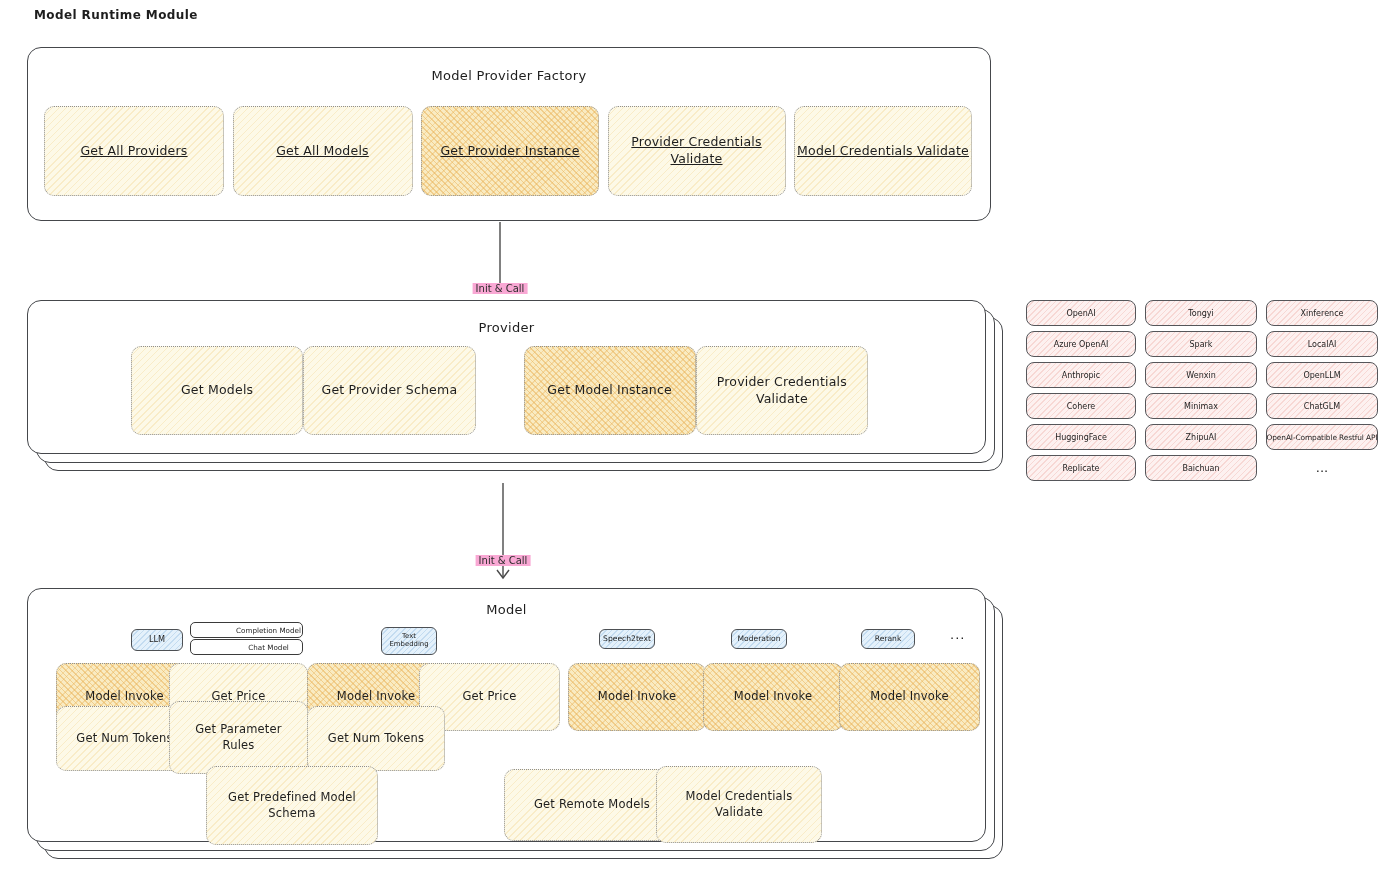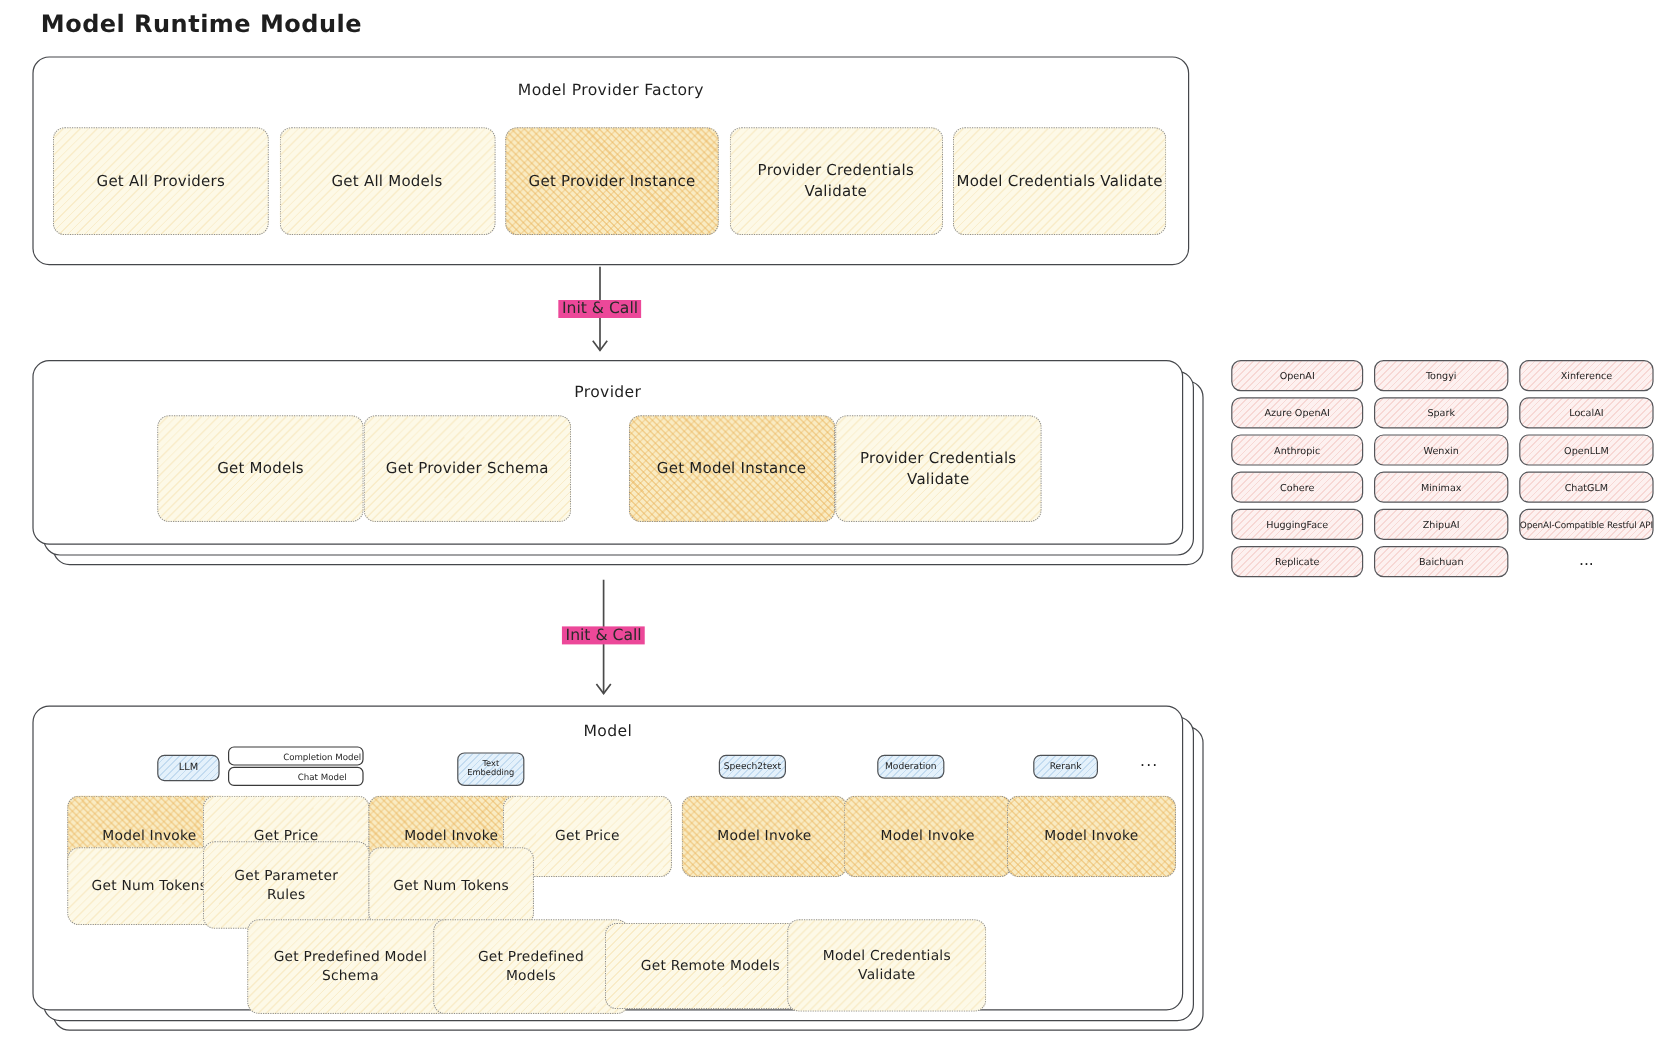--- a/index.html
+++ b/index.html
@@ -1,21 +1,21 @@
 <!DOCTYPE html>
 <html><head>
 <meta charset="utf-8">
 <style>
   html,body{margin:0;padding:0;background:#fff;}
   .canvas{
     position:relative;width:1393px;height:880px;background:#ffffff;overflow:hidden;
     font-family:"DejaVu Sans",sans-serif;color:#1e1e1e;
   }
   .abs{position:absolute;}
-  .page-title{left:34px;top:8px;font-size:20px;font-weight:600;letter-spacing:.4px;}
+  .page-title{left:34px;top:8px;font-size:12px;font-weight:600;letter-spacing:.4px;}
 
   
   .box{position:absolute;background:#fff;border:1.6px solid #45474b;border-radius:14px;}
   .ghost{z-index:0;}
   .front{z-index:2;}
   .box-title{position:absolute;left:0;right:0;text-align:center;font-size:13px;letter-spacing:.3px;}
 
   
   .ybtn{
     position:absolute;display:flex;align-items:center;justify-content:center;text-align:center;
@@ -60,33 +60,33 @@
     position:absolute;display:flex;align-items:center;justify-content:center;text-align:center;
     border:1.2px solid #3a3a3a;border-radius:5px;font-size:7.2px;background:#fff;padding-left:44px;
   }
   .dots{position:absolute;font-size:13px;letter-spacing:1px;}
 
   
   .arrow{position:absolute;z-index:3;}
   .arrow svg{display:block;}
   .arrow-label{
     position:absolute;left:50%;transform:translateX(-50%);
-    background:#ec4899;padding:0 3px;font-size:13px;white-space:nowrap;color:#2a2a2a;
+    background:#f9a8d4;padding:0 3px;font-size:10px;white-space:nowrap;color:#2a2a2a;margin-top:33px;
   }
 </style>
 </head>
 <body>
 
 <div class="canvas">
 
   <div class="abs page-title">Model Runtime Module</div>
 
   <div class="box front" style="left:27px;top:47px;width:962px;height:172px;">
     <div class="box-title" style="top:20px;">Model Provider Factory</div>
-    <div class="btnrow" style="left:16px;top:58px;width:928px;height:88px;">
+    <div class="btnrow" style="left:16px;top:58px;width:928px;height:88px;text-decoration:underline;">
       <div class="ybtn big" style="position:relative;width:178px;height:88px;">Get All Providers</div>
       <div class="ybtn big" style="position:relative;width:178px;height:88px;">Get All Models</div>
       <div class="ybtn big hl" style="position:relative;width:176px;height:88px;">Get Provider Instance</div>
       <div class="ybtn big" style="position:relative;width:176px;height:88px;">Provider Credentials Validate</div>
       <div class="ybtn big" style="position:relative;width:176px;height:88px;">Model Credentials Validate</div>
     </div>
   </div>
 
   <div class="arrow" style="left:489px;top:222px;width:22px;height:73px;">
     <svg width="22" height="73" viewBox="0 0 22 73">
@@ -157,18 +157,17 @@
     <div class="ybtn small" style="left:391px;top:74px;width:109px;height:36px;">Get Price</div>
     <div class="ybtn small hl" style="left:540px;top:74px;width:106px;height:36px;">Model Invoke</div>
     <div class="ybtn small hl" style="left:675px;top:74px;width:108px;height:36px;">Model Invoke</div>
     <div class="ybtn small hl" style="left:811px;top:74px;width:109px;height:36px;">Model Invoke</div>
 
     <div class="ybtn small" style="left:28px;top:117px;width:105px;height:33px;">Get Num Tokens</div>
     <div class="ybtn small" style="left:141px;top:112px;width:107px;height:41px;">Get Parameter Rules</div>
     <div class="ybtn small" style="left:279px;top:117px;width:106px;height:33px;">Get Num Tokens</div>
 
     <div class="ybtn small" style="left:178px;top:177px;width:140px;height:47px;">Get Predefined Model Schema</div>
-    <div class="ybtn small" style="left:333px;top:177px;width:131px;height:47px;">Get Predefined Models</div>
     <div class="ybtn small" style="left:476px;top:180px;width:144px;height:40px;">Get Remote Models</div>
     <div class="ybtn small" style="left:628px;top:177px;width:134px;height:45px;">Model Credentials Validate</div>
   </div>
 
 </div>
 
 </body></html>

